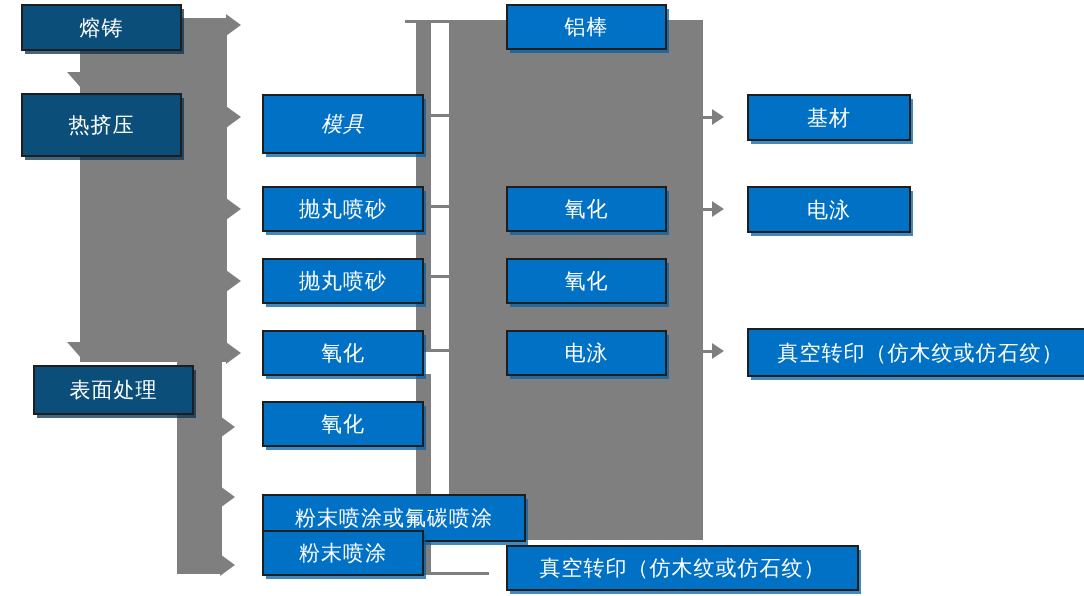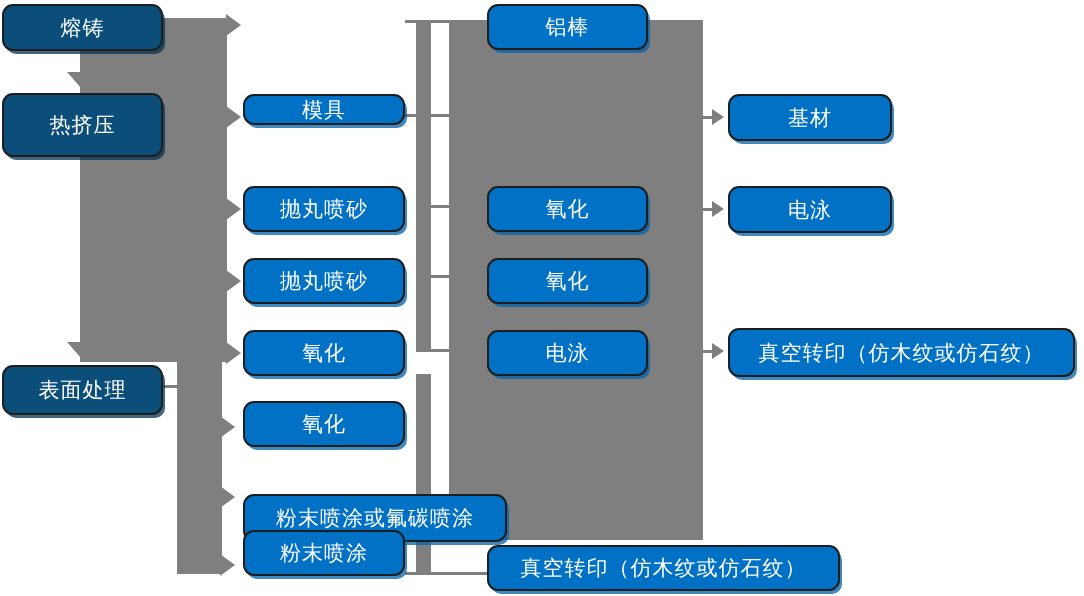--- a/index.html
+++ b/index.html
@@ -11,23 +11,24 @@
     overflow:hidden;
   }
   .box{
     position:absolute;
     box-sizing:border-box;
     display:flex;align-items:center;justify-content:center;
     color:var(--node-text,#ffffff);
     font-size:21px;
     letter-spacing:1px;
     border:2px solid var(--node-border,#1e1e1e);
-    border-radius:11px;
+    border-radius:0;
     z-index:2;
     white-space:nowrap;
+    margin-left:19px;
   }
   .bright{
     background:var(--node-bright,#0071C5);
     box-shadow:3px 4px 0 -1px rgba(0,96,168,0.75);
   }
   .dark{
     background:var(--node-dark,#0B4E79);
     box-shadow:3px 4px 0 -1px rgba(7,51,82,0.75);
   }
   .conn{
@@ -93,23 +94,23 @@
 
   <div class="conn" style="left:701px;top:116px;width:12px;height:3px;"></div>
   <div class="tri-right-sm" style="left:712px;top:109px;"></div>
   <div class="conn" style="left:701px;top:208px;width:12px;height:3px;"></div>
   <div class="tri-right-sm" style="left:712px;top:201px;"></div>
   <div class="conn" style="left:701px;top:350px;width:12px;height:3px;"></div>
   <div class="tri-right-sm" style="left:712px;top:343px;"></div>
 
   <div class="box dark" style="left:2px;top:4px;width:161px;height:47px;">熔铸</div>
   <div class="box dark" style="left:2px;top:93px;width:161px;height:64px;">热挤压</div>
-  <div class="box dark" style="left:2px;top:365px;width:161px;height:50px;">表面处理</div>
+  <div class="box dark" style="left:14px;top:365px;width:161px;height:50px;">表面处理</div>
 
-  <div class="box bright" style="left:243px;top:94px;width:162px;height:31px;">模具</div>
+  <div class="box bright" style="left:243px;top:94px;width:162px;height:60px;font-style:italic;">模具</div>
   <div class="box bright" style="left:243px;top:186px;width:162px;height:46px;">抛丸喷砂</div>
   <div class="box bright" style="left:243px;top:258px;width:162px;height:46px;">抛丸喷砂</div>
   <div class="box bright" style="left:243px;top:330px;width:162px;height:46px;">氧化</div>
   <div class="box bright" style="left:243px;top:401px;width:162px;height:46px;">氧化</div>
   <div class="box bright" style="left:243px;top:494px;width:264px;height:48px;">粉末喷涂或氟碳喷涂</div>
   <div class="box bright" style="left:243px;top:530px;width:162px;height:46px;">粉末喷涂</div>
 
   <div class="box bright" style="left:487px;top:4px;width:161px;height:46px;">铝棒</div>
   <div class="box bright" style="left:487px;top:186px;width:161px;height:46px;">氧化</div>
   <div class="box bright" style="left:487px;top:258px;width:161px;height:46px;">氧化</div>

